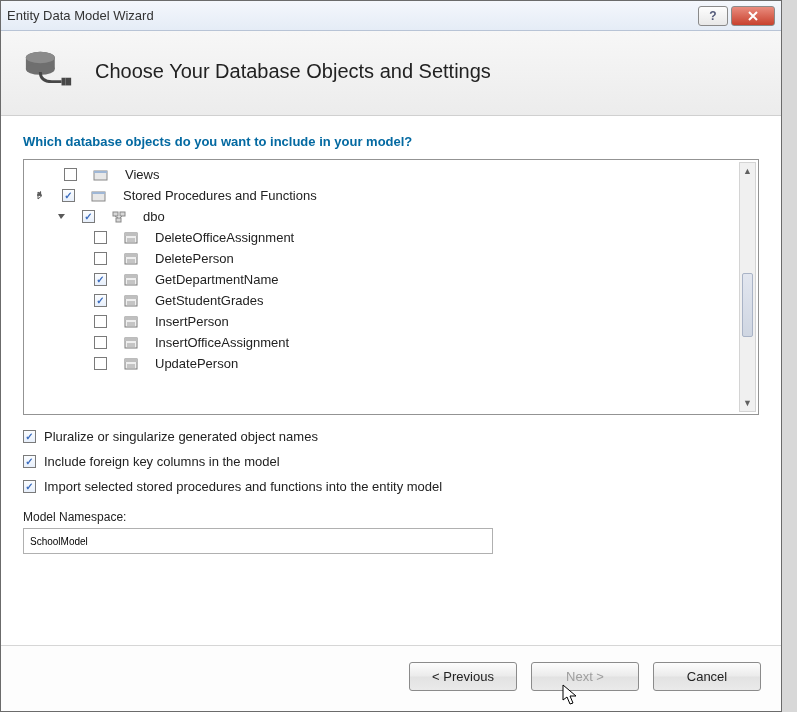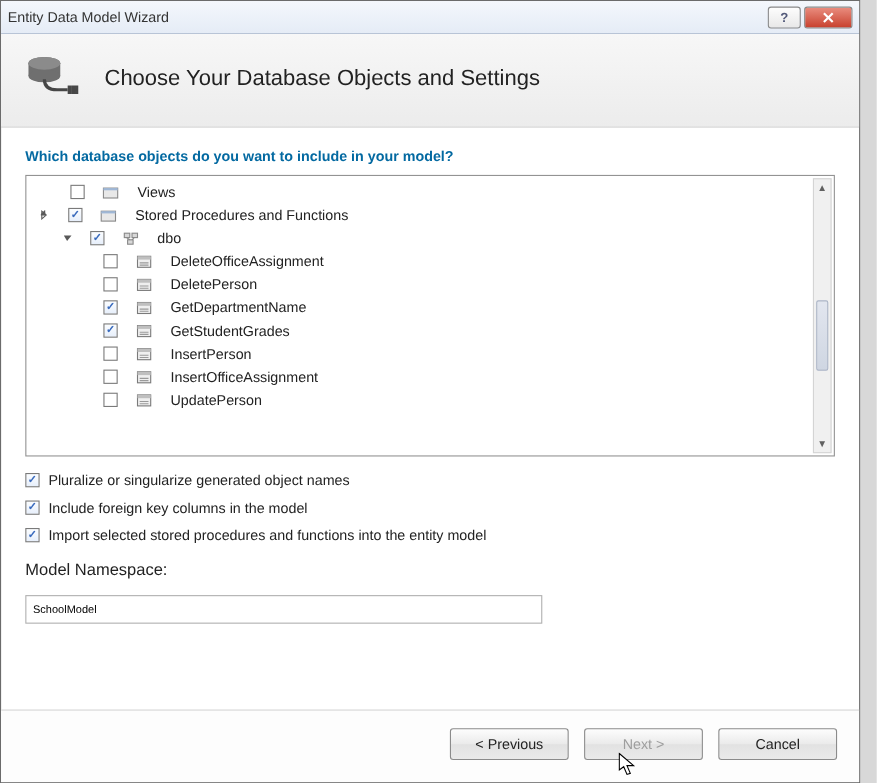--- a/index.html
+++ b/index.html
@@ -26,21 +26,21 @@
     .indent-0 { padding-left: 8px; }
     .indent-1 { padding-left: 6px; }
     .indent-2 { padding-left: 26px; }
     .indent-3 { padding-left: 64px; }
     .expander { width: 10px; height: 10px; display: inline-flex; align-items: center; justify-content: center; color: #555; font-size: 10px; }
     .checkbox { width: 13px; height: 13px; border: 1px solid #7a7a7a; background: #fff; display: inline-flex; align-items: center; justify-content: center; font-size: 10px; color: #3a6bbd; font-weight: bold; line-height: 1; }
     .checked { background: linear-gradient(#fbfdff, #e7effb); }
     .node-icon { width: 16px; height: 14px; display: inline-flex; align-items: center; justify-content: center; }
     .opts { margin-top: 14px; display: flex; flex-direction: column; gap: 10px; }
     .opt-row { display: flex; align-items: center; gap: 8px; font-size: 13px; color: #222; }
-    .model-ns-label { font-size: 15px; margin-top: 16px; margin-bottom: 14px; color: #222; }
+    .model-ns-label { font-size: 12px; margin-top: 16px; margin-bottom: 4px; color: #222; }
     .model-ns-input { width: 470px; height: 26px; border: 1px solid #b0b0b0; padding: 0 6px; font-size: 10px; background: #fff; }
     .footer { border-top: 1px solid #d6d6d6; padding: 16px 20px 20px 20px; display: flex; justify-content: flex-end; gap: 14px; background: #fdfdfd; }
     .btn { width: 108px; height: 29px; border: 1px solid #8b8b8b; border-radius: 3px; background: linear-gradient(#fdfdfd, #ebebeb 48%, #e2e2e2 52%, #eaeaea); font-size: 13px; color: #222; display: flex; align-items: center; justify-content: center; }
     .btn.disabled { color: #9e9e9e; }
     .btn.default { border: 1px solid #3c7fb1; box-shadow: 0 0 0 1px #a6d0ec inset; }
     .cursor { position: absolute; }
   </style>
 </head>
 <body>
 

